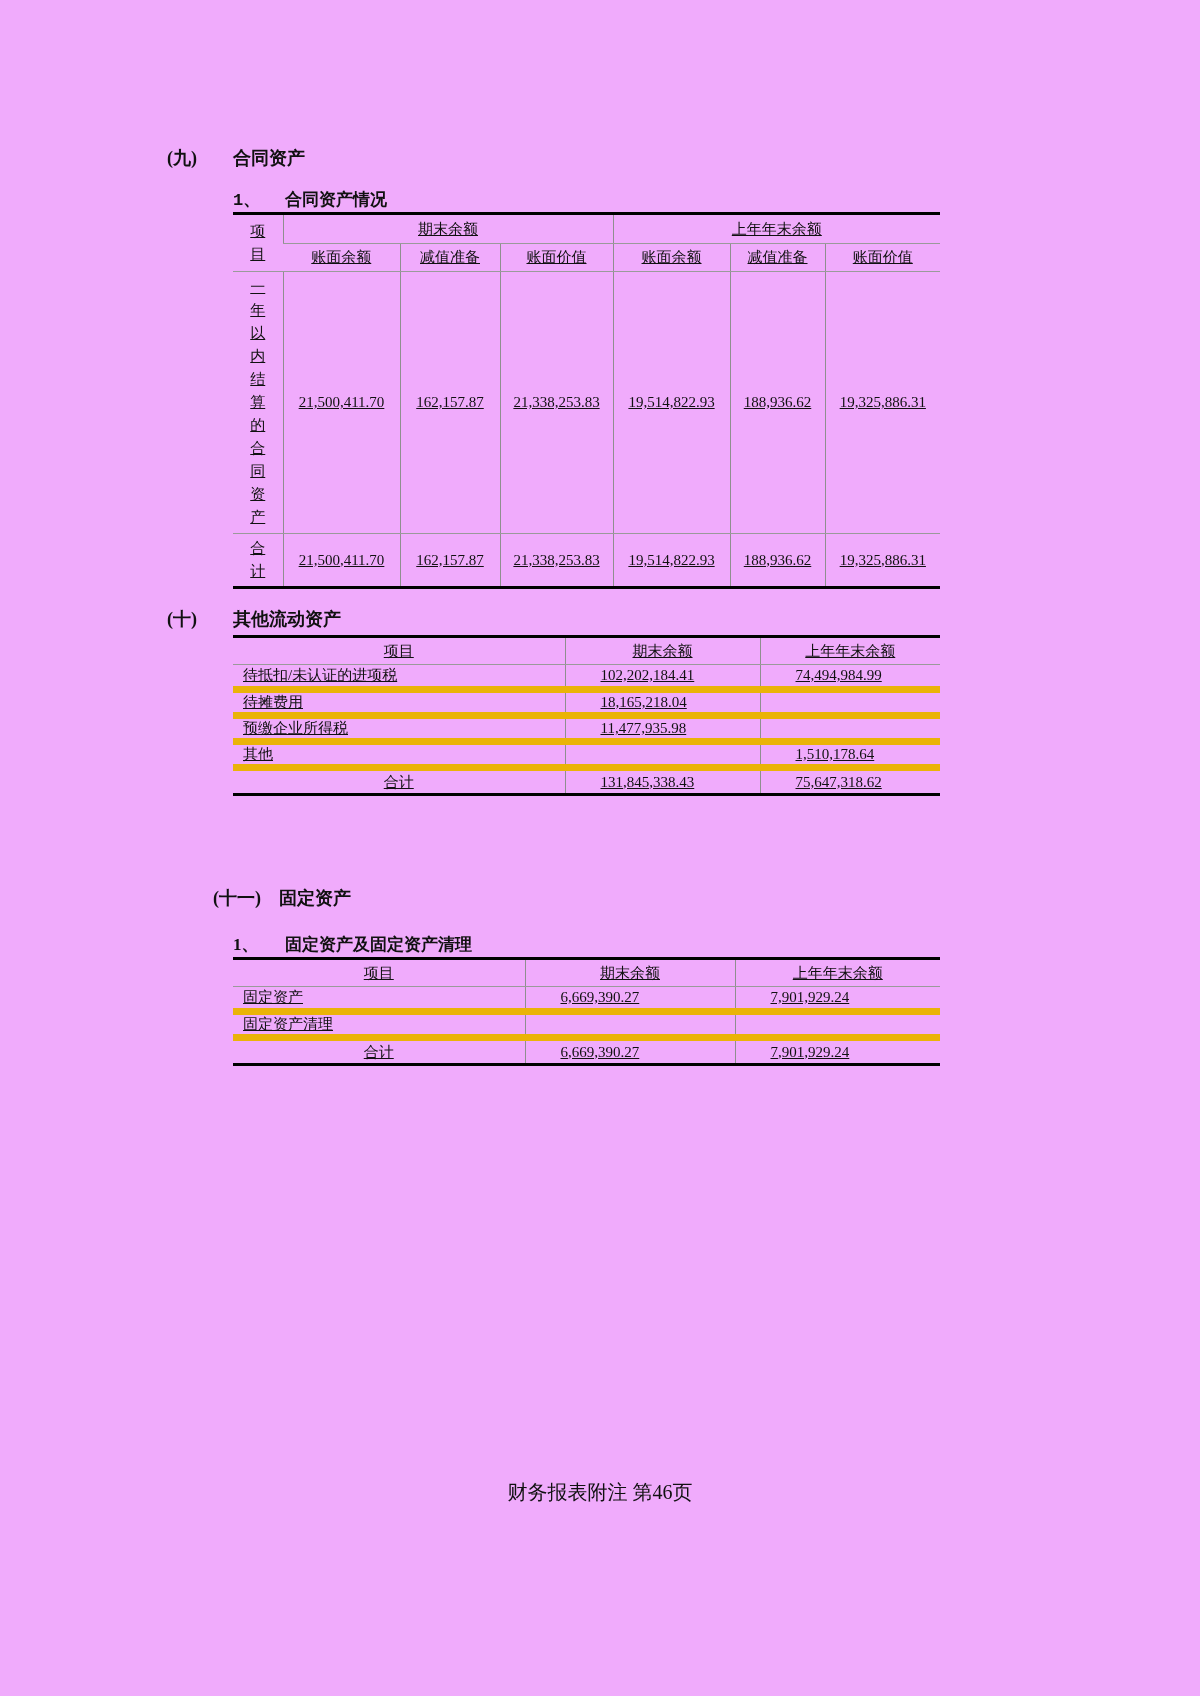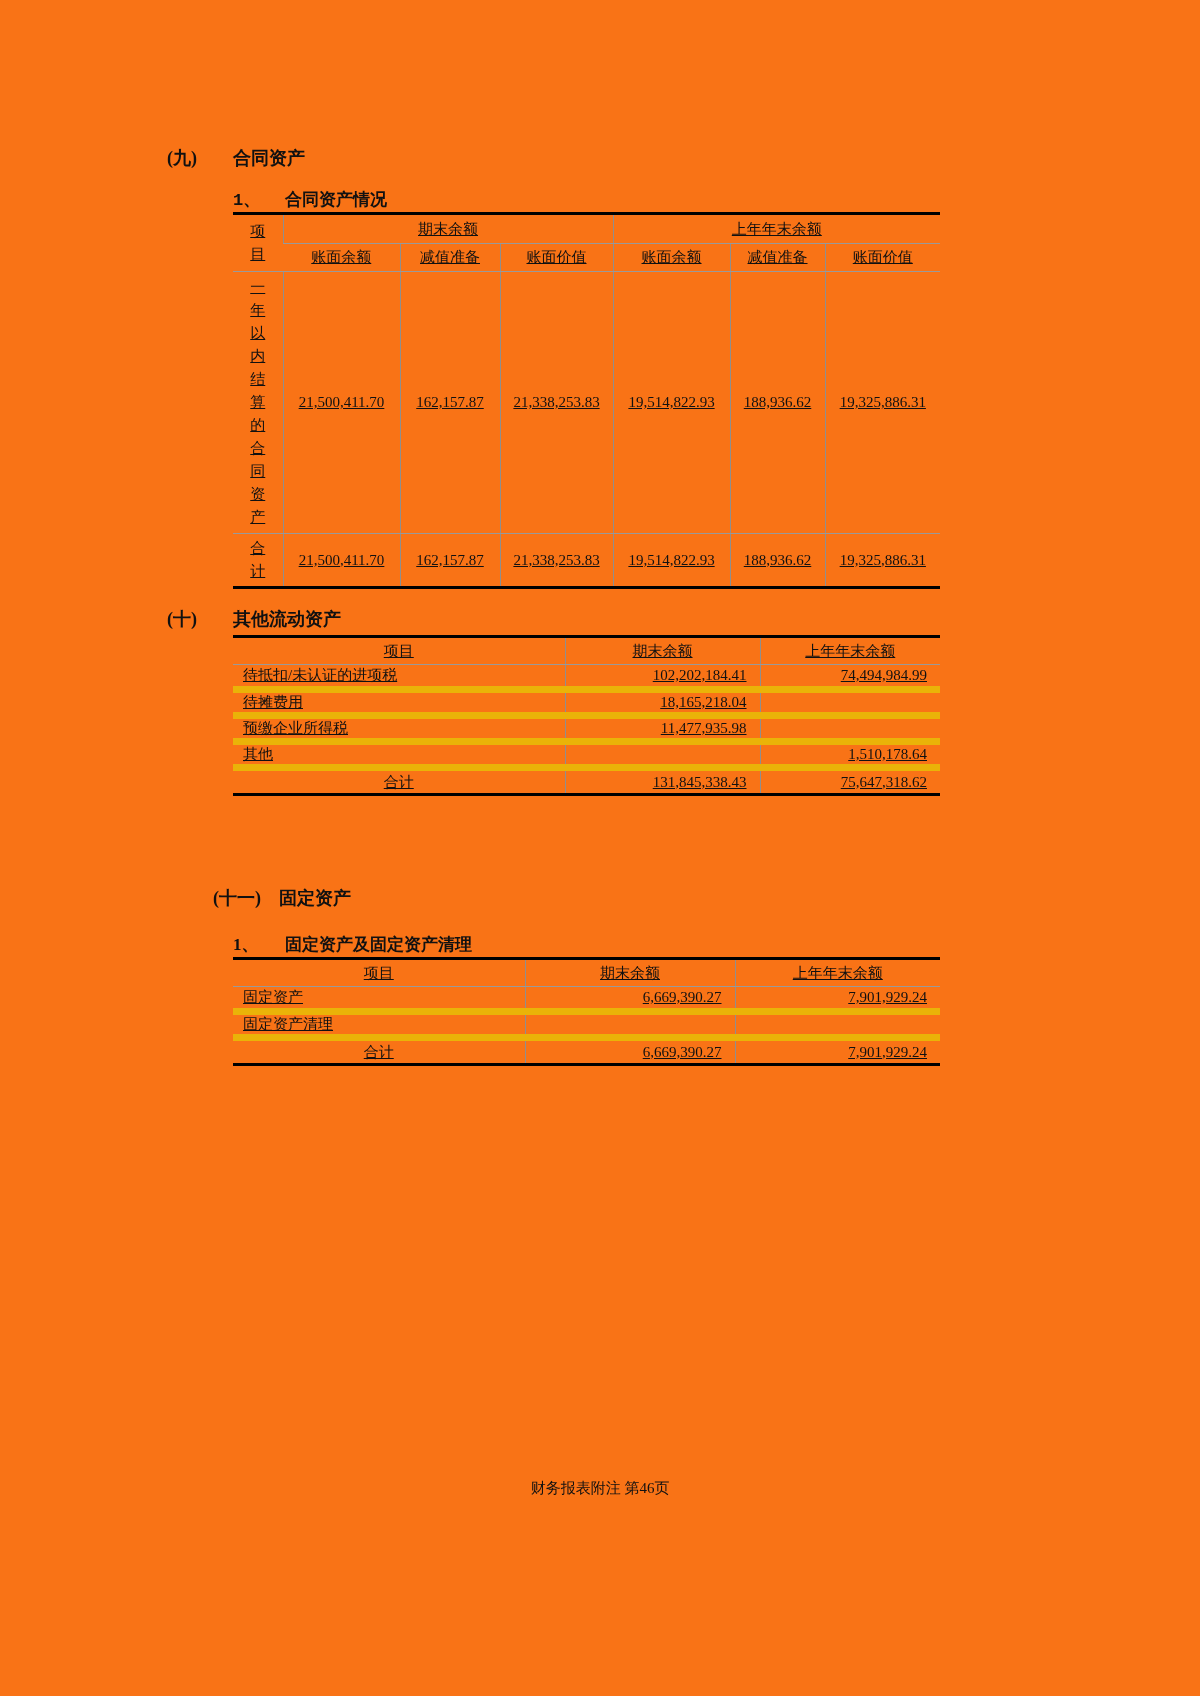--- a/index.html
+++ b/index.html
@@ -2,21 +2,21 @@
 <html><head>
 <meta charset="utf-8">
 <style>
   * { margin: 0; padding: 0; box-sizing: border-box; }
   html, body { background: #ffffff; }
   body {
     width: 1200px; height: 1696px;
     font-family: "Liberation Serif", "DejaVu Serif", serif;
     color: #111111;
   }
-  .page { position: relative; width: 1200px; height: 1696px; overflow: hidden; background: #f97316; }
+  .page { position: relative; width: 1200px; height: 1696px; overflow: hidden; background: #f0abfc; }
 
   .sec-heading { font-weight: bold; font-size: 18px; padding-left: 167px; line-height: 24px; }
   .sec-label   { display: inline-block; min-width: 66px; }
   .sub-heading { font-weight: bold; font-size: 17px; padding-left: 233px; line-height: 22px; }
   .sub-label   { display: inline-block; min-width: 52px; }
 
   table {
     border-collapse: collapse; table-layout: fixed;
     margin-left: 233px; width: 707px; font-size: 15px;
     border-top: 3px solid #000; border-bottom: 3px solid #000;
@@ -37,33 +37,33 @@
     line-height: 23px; padding: 3px 14px;
   }
 
   
   .t2, .t3 { }
   .t2 thead th, .t3 thead th { height: 28px; text-align: center; border-bottom: 1px solid #9a9a9a; }
   .t2 tbody td, .t3 tbody td { height: 25px; border-bottom: 7px solid #eab308; }
   .t2 tbody tr.total-row td, .t3 tbody tr.total-row td { border-bottom: none; height: 27px; }
   .item-cell { text-align: left; padding-left: 10px; }
   .center-cell { text-align: center; }
-  .num-right { text-align: right; padding-right: 13px; padding-left: 35px; }
+  .num-right { text-align: left; padding-right: 13px; padding-left: 35px; }
 
   .spacer-a { height: 146px; }
   .mt-sub9  { margin-top: 20px; font-family: Liberation Mono, monospace; }
   .sec10    { margin-top: 18px; }
   .t2m      { margin-top: 4px; }
   .sec11    { margin-top: 90px; margin-left: 46px; }
   .mt-sub11 { margin-top: 24px; }
   .t3m      { margin-top: 1px; }
 
   .footer {
     position: absolute; top: 1479px; left: 0; width: 100%;
-    text-align: center; font-size: 15px; color: #111;
+    text-align: center; font-size: 20px; color: #111;
   }
 </style>
 </head>
 <body>
 
 <div class="page">
   <div class="spacer-a"></div>
 
   <div class="sec-heading">
     <span class="sec-label">(九)</span><span>合同资产</span>

